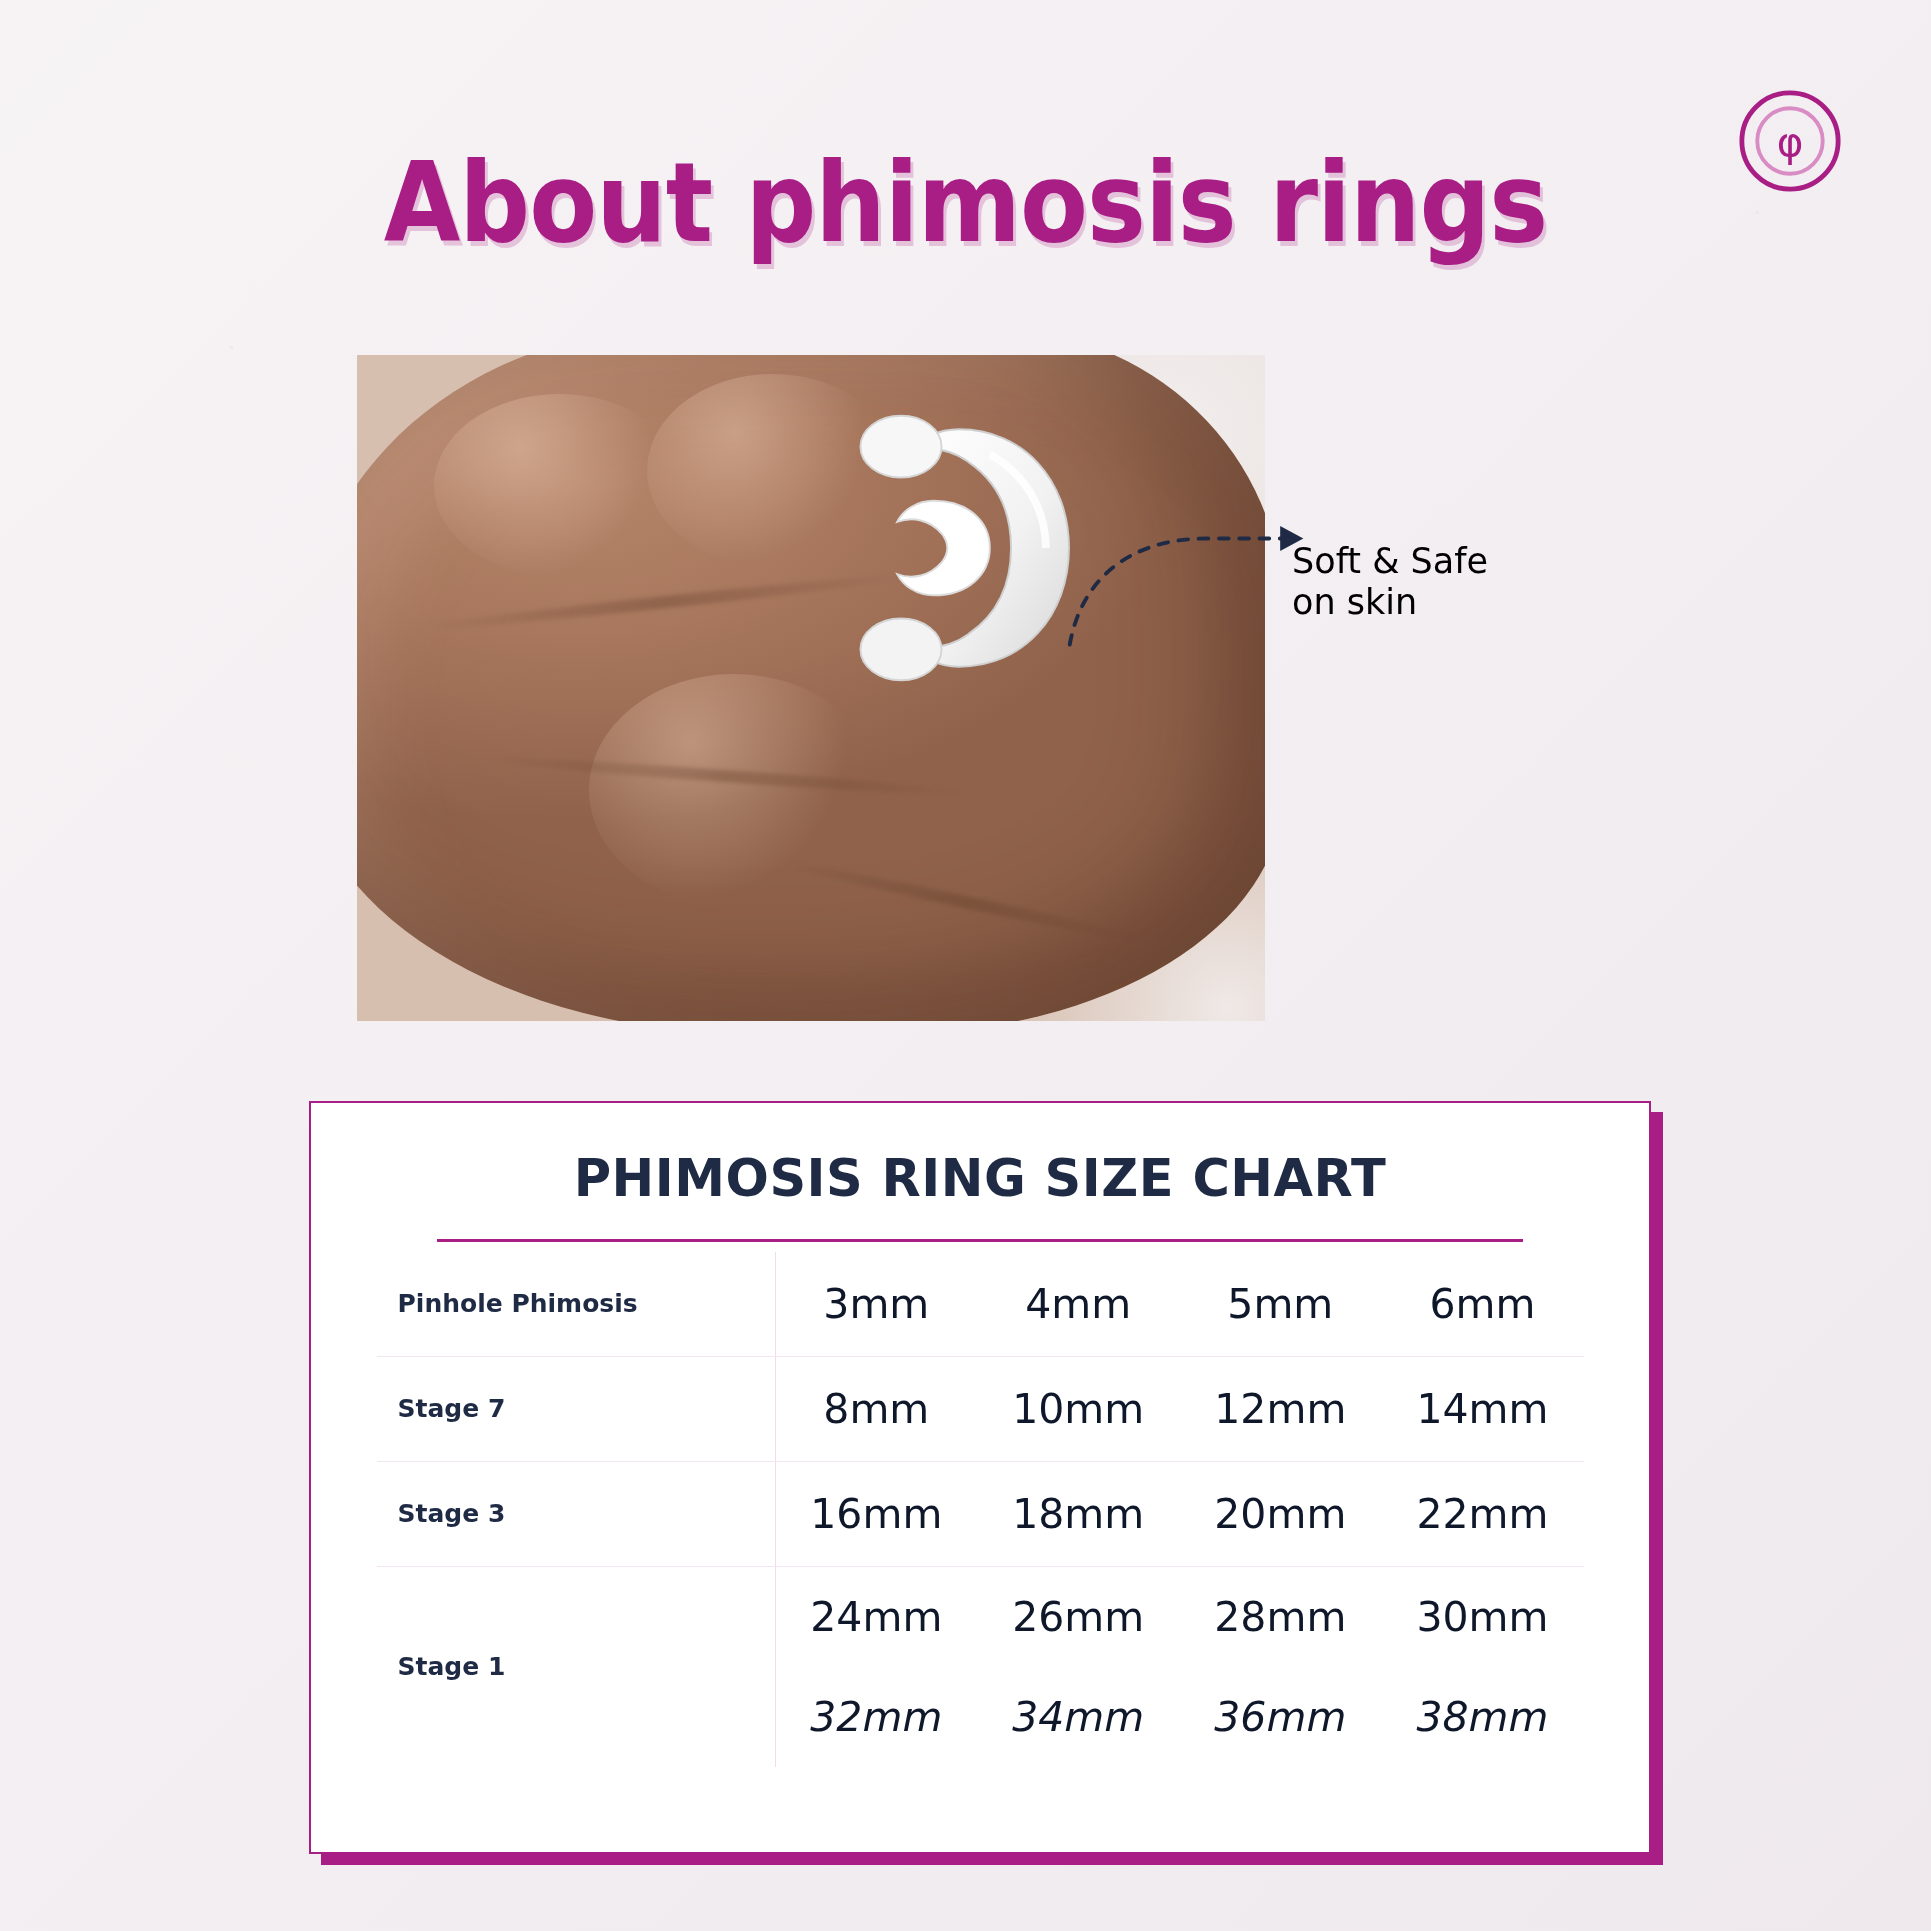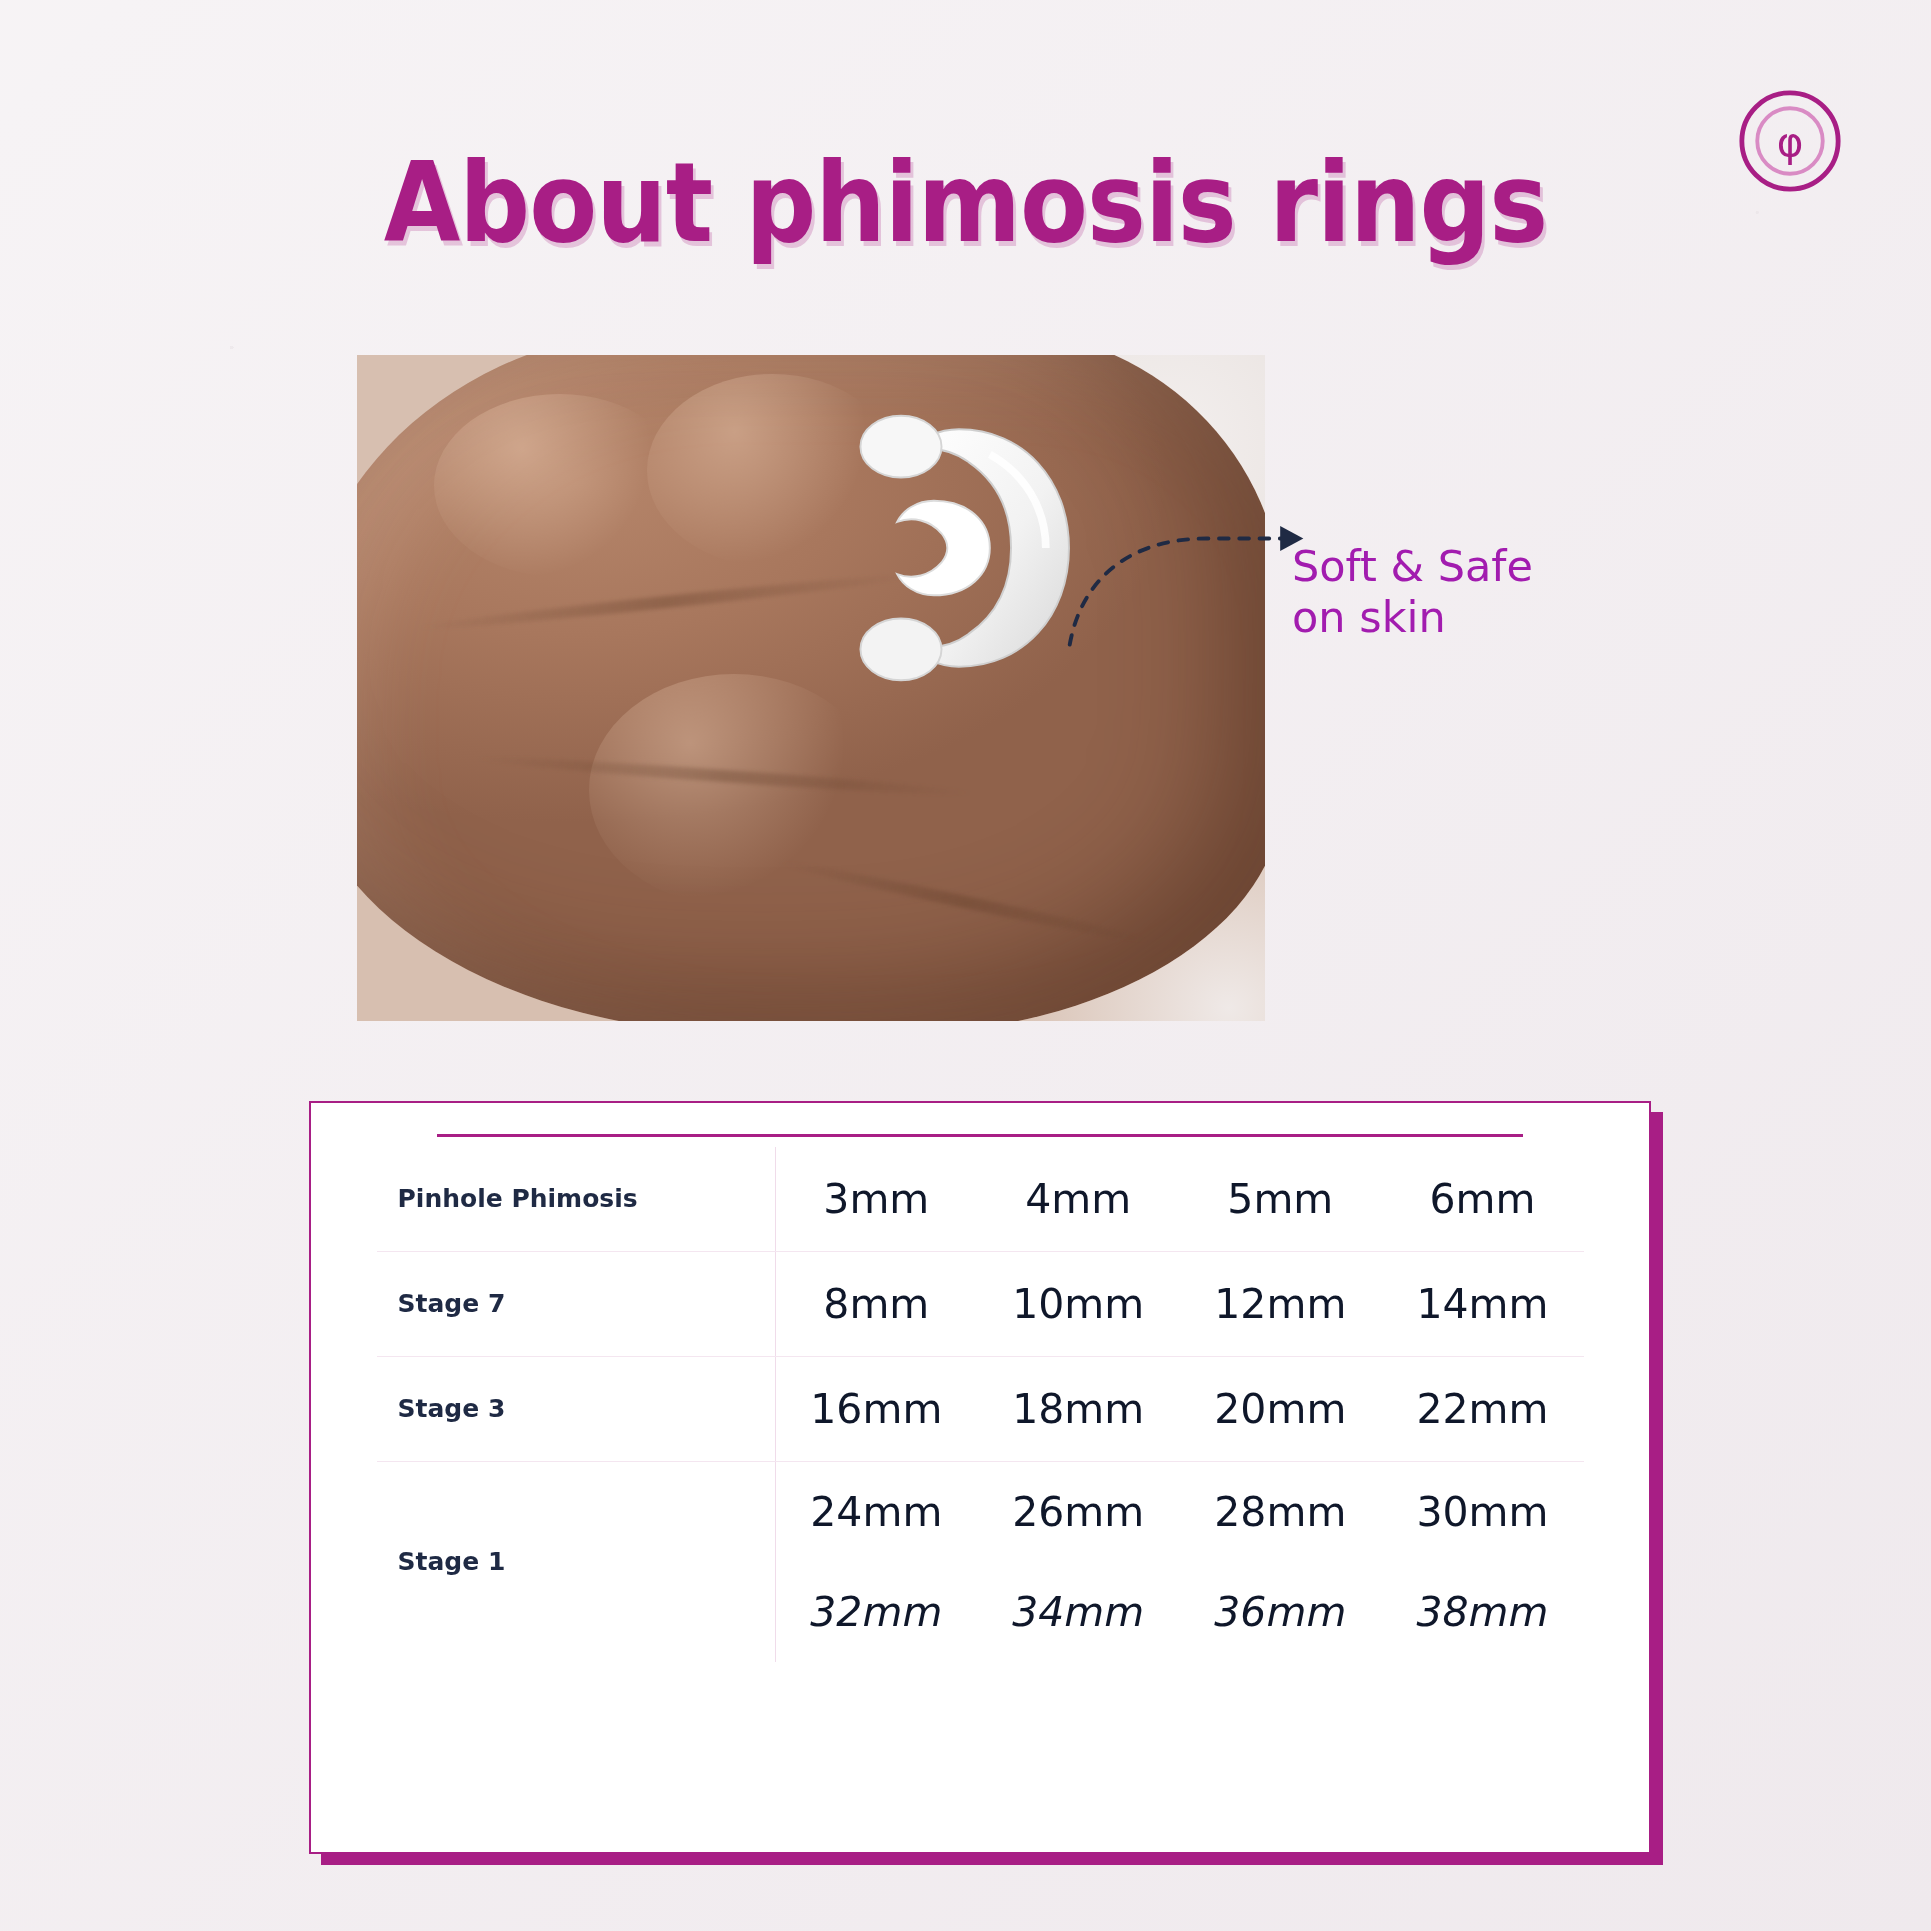--- a/index.html
+++ b/index.html
@@ -108,22 +108,22 @@
     top: 53px;
     width: 251px;
     height: 280px;
   }
 
   
   .annot-text {
     position: absolute;
     left: 1292px;
     top: 541px;
-    color: #a21caf;
-    font-size: 43px;
+    color: #000000;
+    font-size: 35px;
     line-height: 1.18;
     font-family: "DejaVu Sans", sans-serif;
   }
   .annot-arrow {
     position: absolute;
     left: 1062px;
     top: 521px;
     width: 251px;
     height: 145px;
   }
@@ -260,20 +260,21 @@
   </svg>
 </div>
 
 <div class="annot-text">
   <div>Soft &amp; Safe</div>
   <div>on skin</div>
 </div>
 
 <div class="card-shadow"></div>
 <div class="card">
+  <div class="card-title">PHIMOSIS RING SIZE CHART</div>
   <div class="title-rule"></div>
 
   <table class="size-table">
     <tbody>
       <tr class="data-row">
         <td class="row-label">Pinhole Phimosis</td>
         <td class="size-cell">3mm</td>
         <td class="size-cell">4mm</td>
         <td class="size-cell">5mm</td>
         <td class="size-cell">6mm</td>

